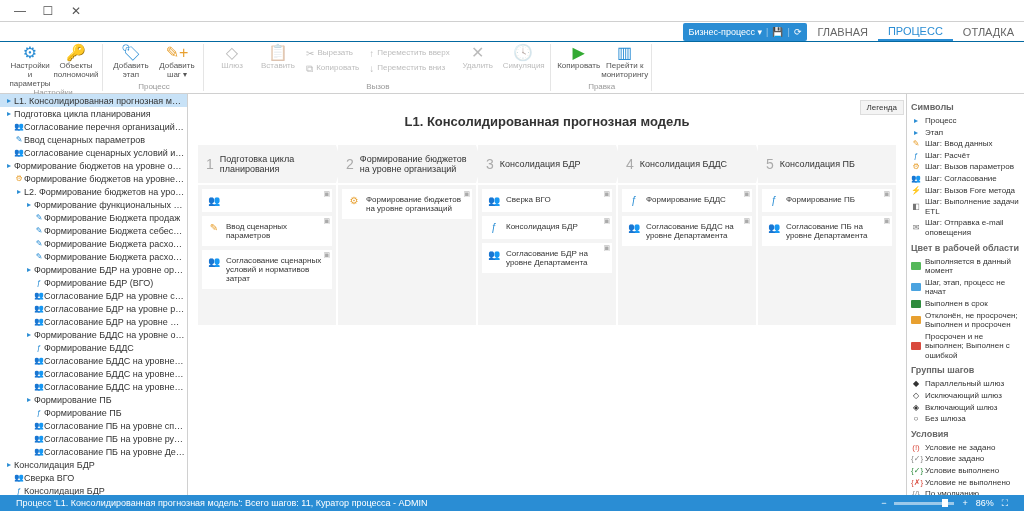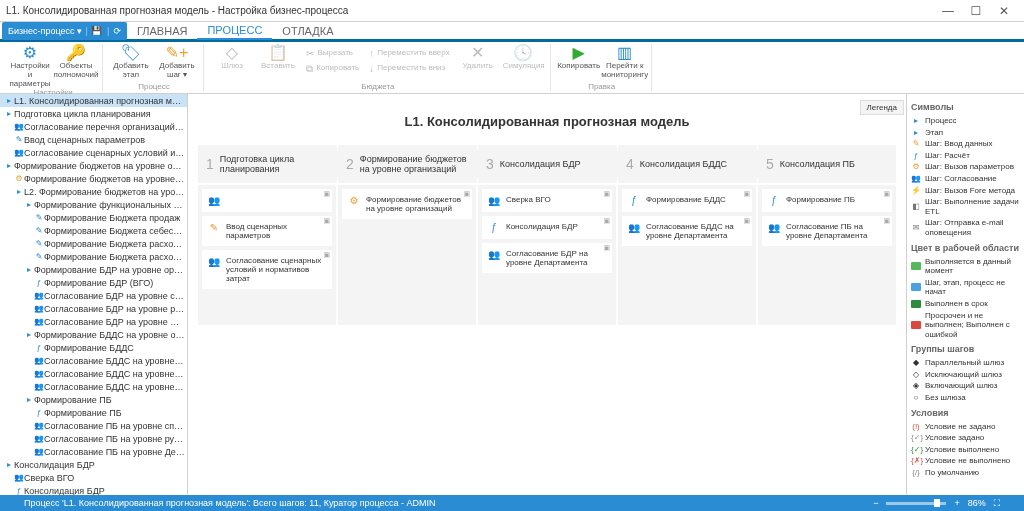--- a/index.html
+++ b/index.html
@@ -1,20 +1,20 @@
 <!DOCTYPE html>
 <html><head>
 <meta charset="utf-8">
 <style>
 * { box-sizing: border-box; margin: 0; padding: 0; font-family: "Segoe UI", Tahoma, sans-serif; }
 body { font-size: 10px; color: #333; background: #fff; width: 1024px; height: 511px; overflow: hidden; display: flex; flex-direction: column; }
 .titlebar { height: 22px; display: flex; align-items: center; padding: 0 6px; border-bottom: 1px solid #d0d0d0; background: #fff; }
 .titlebar .title { flex: 1; font-size: 10px; color: #333; }
 .titlebar .winbtn { width: 28px; text-align: center; font-size: 12px; color: #555; }
-.ribbon-tabs { display: flex; align-items: center; height: 20px; border-bottom: 3px solid #0369a1; }
+.ribbon-tabs { display: flex; align-items: center; height: 20px; border-bottom: 1px solid #0369a1; justify-content: flex-end; }
 .qat { background: #2a8dd4; color: #fff; padding: 0 6px; height: 18px; display: flex; align-items: center; font-size: 9px; border-radius: 2px; margin-left: 2px; }
 .qat .sep { margin: 0 4px; opacity: .5; }
 .rtab { padding: 2px 10px; font-size: 11px; color: #666; }
 .rtab.active { color: #2a8dd4; border-bottom: 2px solid #2a8dd4; }
 .ribbon { display: flex; height: 52px; border-bottom: 1px solid #d0d0d0; padding: 2px 4px; gap: 2px; }
 .rgroup { display: flex; flex-direction: column; align-items: center; justify-content: flex-start; border-right: 1px solid #e5e5e5; padding: 0 4px; }
 .rrow { display: flex; gap: 2px; }
 .rbtn { display: flex; flex-direction: column; align-items: center; width: 44px; font-size: 8px; color: #555; text-align: center; line-height: 1.1; }
 .rbtn.dis { opacity: .4; }
 .rbtn .ico { font-size: 16px; height: 18px; }
@@ -38,31 +38,30 @@
 .stage-num { color: #aaa; font-size: 14px; margin-right: 6px; font-weight: 300; }
 .stage-body { background: #f4f4f4; margin-top: 2px; padding: 4px; display: flex; flex-direction: column; gap: 4px; min-height: 140px; }
 .step { background: #fff; padding: 6px; display: flex; gap: 6px; font-size: 8px; position: relative; align-items: flex-start; }
 .step .sico { width: 12px; flex-shrink: 0; text-align: center; font-size: 10px; }
 .step .corner { position: absolute; top: 1px; right: 2px; font-size: 7px; color: #aaa; }
 .legend { width: 118px; border-left: 1px solid #d0d0d0; padding: 4px; font-size: 8px; overflow-y: auto; }
 .legend h4 { font-size: 9px; font-weight: 600; color: #666; margin: 4px 0 3px; }
 .lrow { display: flex; align-items: center; gap: 4px; padding: 1px 0; line-height: 1.2; }
 .lsw { width: 10px; height: 8px; flex-shrink: 0; border-radius: 1px; }
 .lico { width: 10px; text-align: center; flex-shrink: 0; }
-.status { height: 16px; background: #2a8dd4; color: #fff; font-size: 9px; display: flex; align-items: center; padding: 0 24px; gap: 8px; }
+.status { height: 16px; background: #2a8dd4; color: #fff; font-size: 9px; display: flex; align-items: center; padding: 0 16px; gap: 8px; }
 .status .fill { flex: 1; }
 .slider { width: 60px; height: 3px; background: #9cc9ea; position: relative; }
 .slider .thumb { position: absolute; width: 6px; height: 8px; background: #fff; top: -3px; left: 48px; }
 .legend-toggle { position: absolute; right: 120px; top: 100px; background: #f4f4f4; border: 1px solid #ddd; padding: 2px 6px; font-size: 8px; z-index: 2; }
 </style>
 </head>
 <body>
 
 <div class="titlebar">
-  <span class="title">L1. Консолидированная прогнозная модель - Настройка бизнес-процесса</span>
   <span class="winbtn">—</span>
   <span class="winbtn">☐</span>
   <span class="winbtn">✕</span>
 </div>
 
 <div class="ribbon-tabs">
   <span class="qat">
     <span>Бизнес-процесс ▾</span>
     <span class="sep">|</span>
       <span>💾</span>
@@ -133,21 +132,21 @@
       </div>
       <div class="rbtn dis">
           <span class="ico">✕</span>
           <span>Удалить</span>
         </div>
       <div class="rbtn dis">
           <span class="ico">🕓</span>
           <span>Симуляция</span>
         </div>
     </div>
-    <div class="rglabel">Бюджета</div>
+    <div class="rglabel">Вызов</div>
   </div>
   <div class="rgroup">
     <div class="rrow">
       <div class="rbtn">
           <span class="ico" style="color:#3a3">▶</span>
           <span>Копировать</span>
         </div>
       <div class="rbtn">
           <span class="ico" style="color:#2a8dd4">▥</span>
           <span>Перейти к мониторингу</span>
@@ -428,20 +427,24 @@
         <span class="lsw" style="background: rgb(85, 184, 90);"></span>
         <span>Выполняется в данный момент</span>
       </div>
       <div class="lrow">
         <span class="lsw" style="background: rgb(74, 163, 224);"></span>
         <span>Шаг, этап, процесс не начат</span>
       </div>
       <div class="lrow">
         <span class="lsw" style="background: rgb(46, 139, 61);"></span>
         <span>Выполнен в срок</span>
+      </div>
+      <div class="lrow">
+        <span class="lsw" style="background: rgb(232, 160, 48);"></span>
+        <span>Отклонён, не просрочен; Выполнен и просрочен</span>
       </div>
       <div class="lrow">
         <span class="lsw" style="background: rgb(217, 74, 61);"></span>
         <span>Просрочен и не выполнен; Выполнен с ошибкой</span>
       </div>
       <h4>Группы шагов</h4>
       <div class="lrow">
         <span class="lico">◆</span>
         <span>Параллельный шлюз</span>
       </div>

